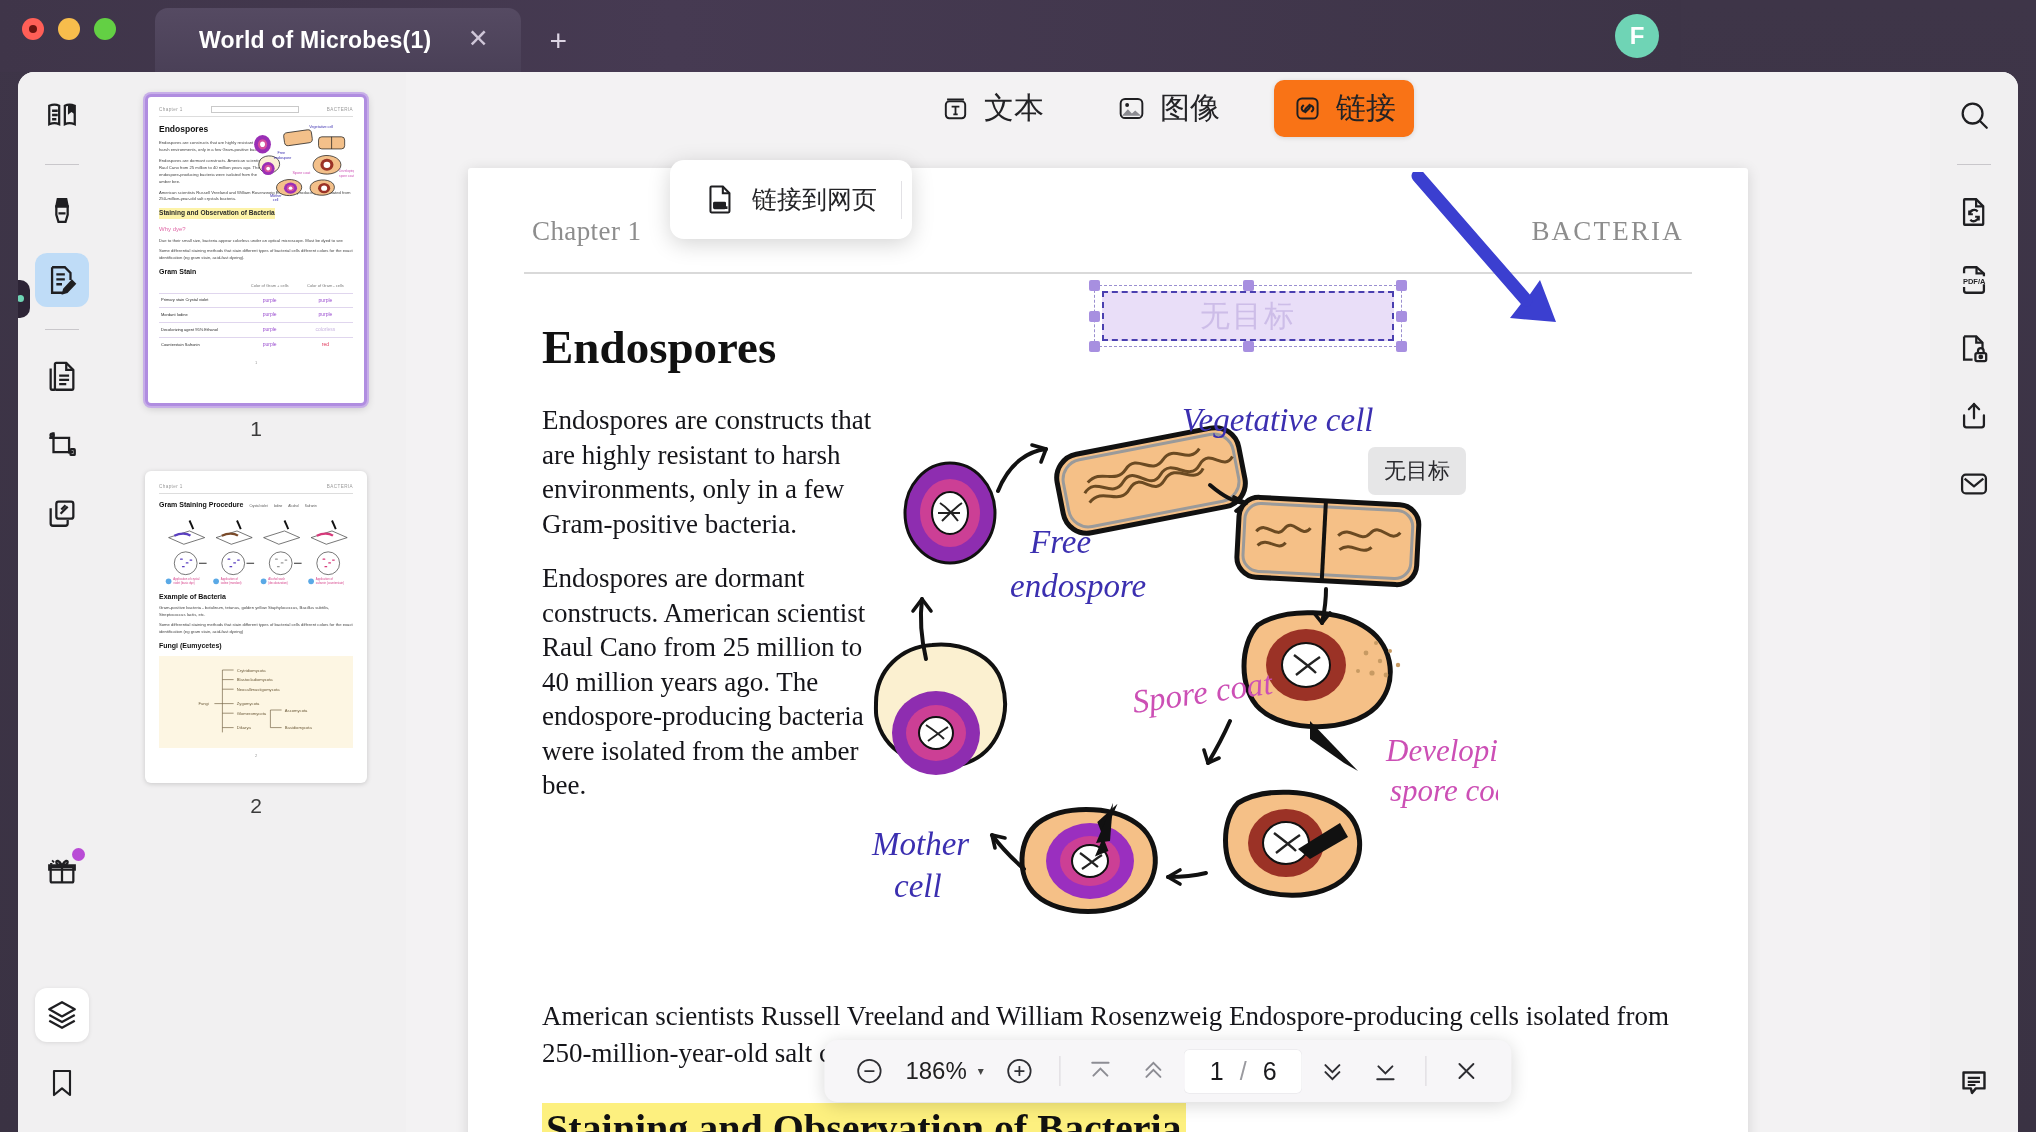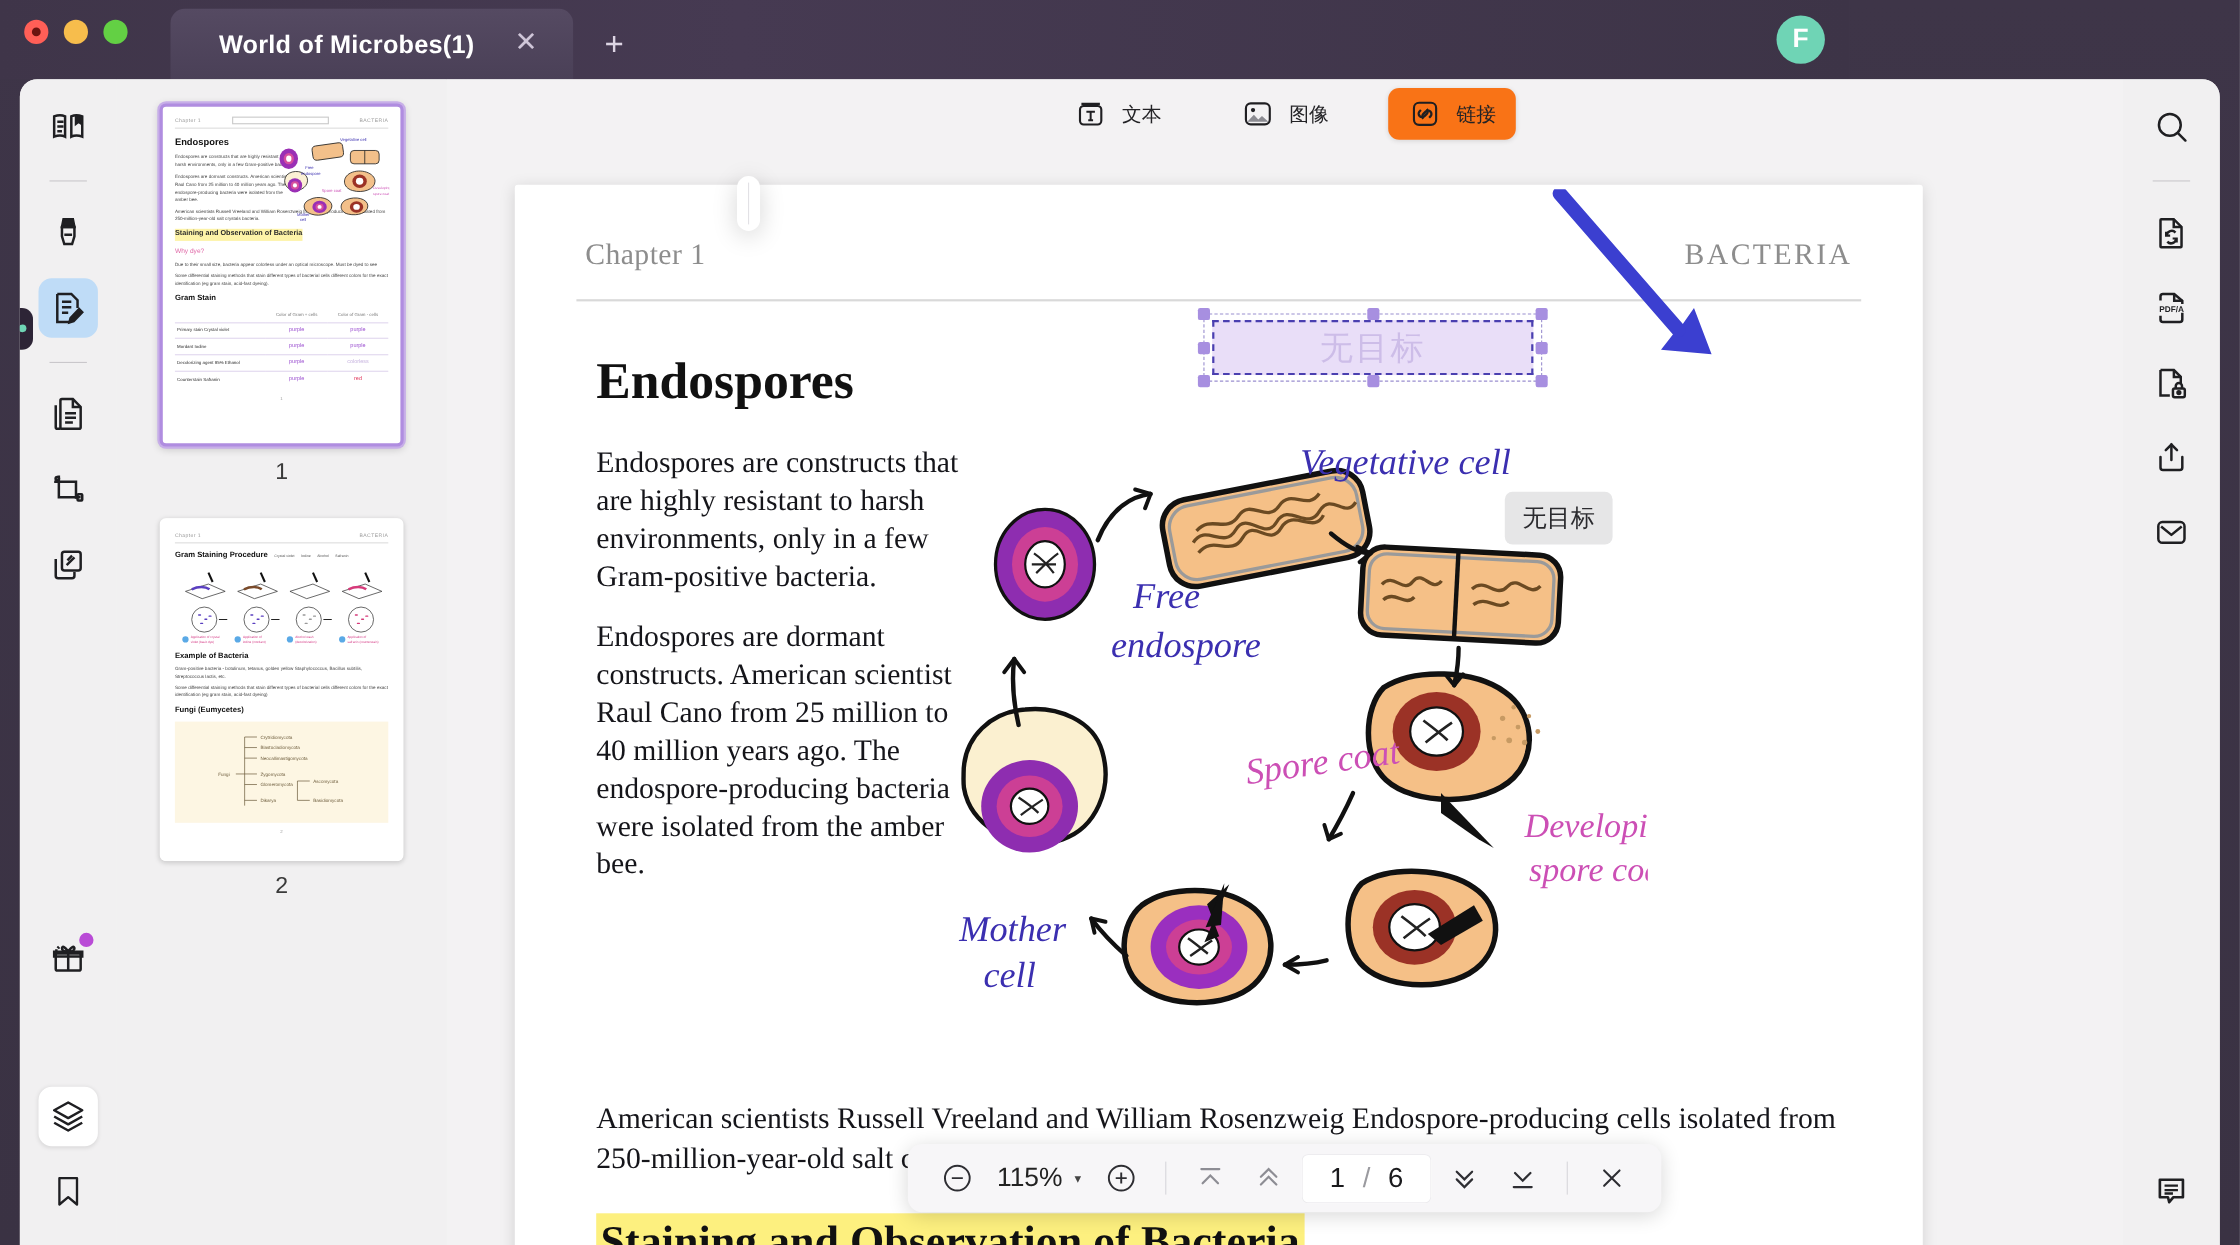--- a/index.html
+++ b/index.html
@@ -183,21 +183,21 @@
     position:absolute; top: 8px; left: 0; width: 100%;
     display:flex; justify-content:center; gap: 36px;
     z-index: 30;
   }
   .fmt-btn {
     display:flex; align-items:center; gap: 13px;
     padding: 8px 18px; border-radius: 10px; cursor:pointer;
     background: transparent;
   }
   .fmt-btn.active { background:#f97316; box-shadow: 0 1px 5px rgba(0,0,0,.12); }
-  .fmt-label { font-size: 18px; color:#232326; font-weight: 500; }
+  .fmt-label { font-size: 30px; color:#232326; font-weight: 500; }
 
   
   .link-menu {
     position:absolute; top: 88px; left: 264px;
     background:#fff; border-radius: 14px;
     box-shadow: 0 5px 22px rgba(0,0,0,.17);
     display:flex; align-items:center;
     padding: 6px 10px;
     z-index: 40;
   }
@@ -622,20 +622,31 @@
               <rect x="4.2" y="4.2" width="15.6" height="15.6" rx="3.6"></rect>
               <path d="M13.2 8.6a2.4 2.4 0 0 1 0 3.4l-1.6 1.6a2.4 2.4 0 0 1-3.4-3.4l.9-.9" stroke-width="1.6"></path>
               <path d="M10.8 15.4a2.4 2.4 0 0 1 0-3.4l1.6-1.6a2.4 2.4 0 0 1 3.4 3.4l-.9.9" stroke-width="1.6"></path>
             </svg>
           </span>
           <span class="fmt-label">链接</span>
         </div>
       </div>
 
       <div class="link-menu">
+        <div class="link-item">
+          <span>
+            <svg width="33" height="33" viewBox="0 0 24 24" fill="none" stroke="#1f1f22" stroke-width="1.5">
+              <path d="M5.5 2.6h8.2l4.8 4.8v13.2a.8.8 0 0 1-.8.8H5.5a.8.8 0 0 1-.8-.8V3.4a.8.8 0 0 1 .8-.8z"></path>
+              <path d="M13.7 2.6v4.8h4.8"></path>
+              <rect x="6.6" y="13.6" width="9.4" height="5.4" rx="1" fill="#1f1f22" stroke="none"></rect>
+              <text x="7.4" y="17.9" font-size="4.4" fill="#fff" font-family="Liberation Sans, sans-serif" font-weight="bold">URL</text>
+            </svg>
+          </span>
+          <span class="link-label">链接到网页</span>
+        </div>
         <div class="link-div"></div>
       </div>
 
       <svg class="blue-arrow" width="180" height="170" viewBox="0 0 180 170">
         <path d="M12 4 L120 128 L134 108 L150 150 L104 146 L118 128 Z" fill="#3b3fd0"></path>
         <path d="M12 4 L120 128" stroke="#3b3fd0" stroke-width="13" stroke-linecap="round"></path>
       </svg>
 
       <div class="page">
         <div class="pg-head">
@@ -761,21 +772,21 @@
       <div class="sel-tip">无目标</div>
 
       <div class="pagebar">
         <div class="pb-btn">
           <svg width="30" height="30" viewBox="0 0 24 24" fill="none" stroke="#2e2e33" stroke-width="1.4">
             <circle cx="12" cy="12" r="9"></circle>
               <path d="M8 12h8"></path>
           </svg>
         </div>
         <div class="pb-zoom">
-          <span>115%</span>
+          <span>186%</span>
           <span class="pb-caret">▾</span>
         </div>
         <div class="pb-btn">
           <svg width="30" height="30" viewBox="0 0 24 24" fill="none" stroke="#2e2e33" stroke-width="1.4">
             <circle cx="12" cy="12" r="9"></circle>
               <path d="M8 12h8M12 8v8"></path>
           </svg>
         </div>
         <div class="pb-div"></div>
         <div class="pb-btn">

